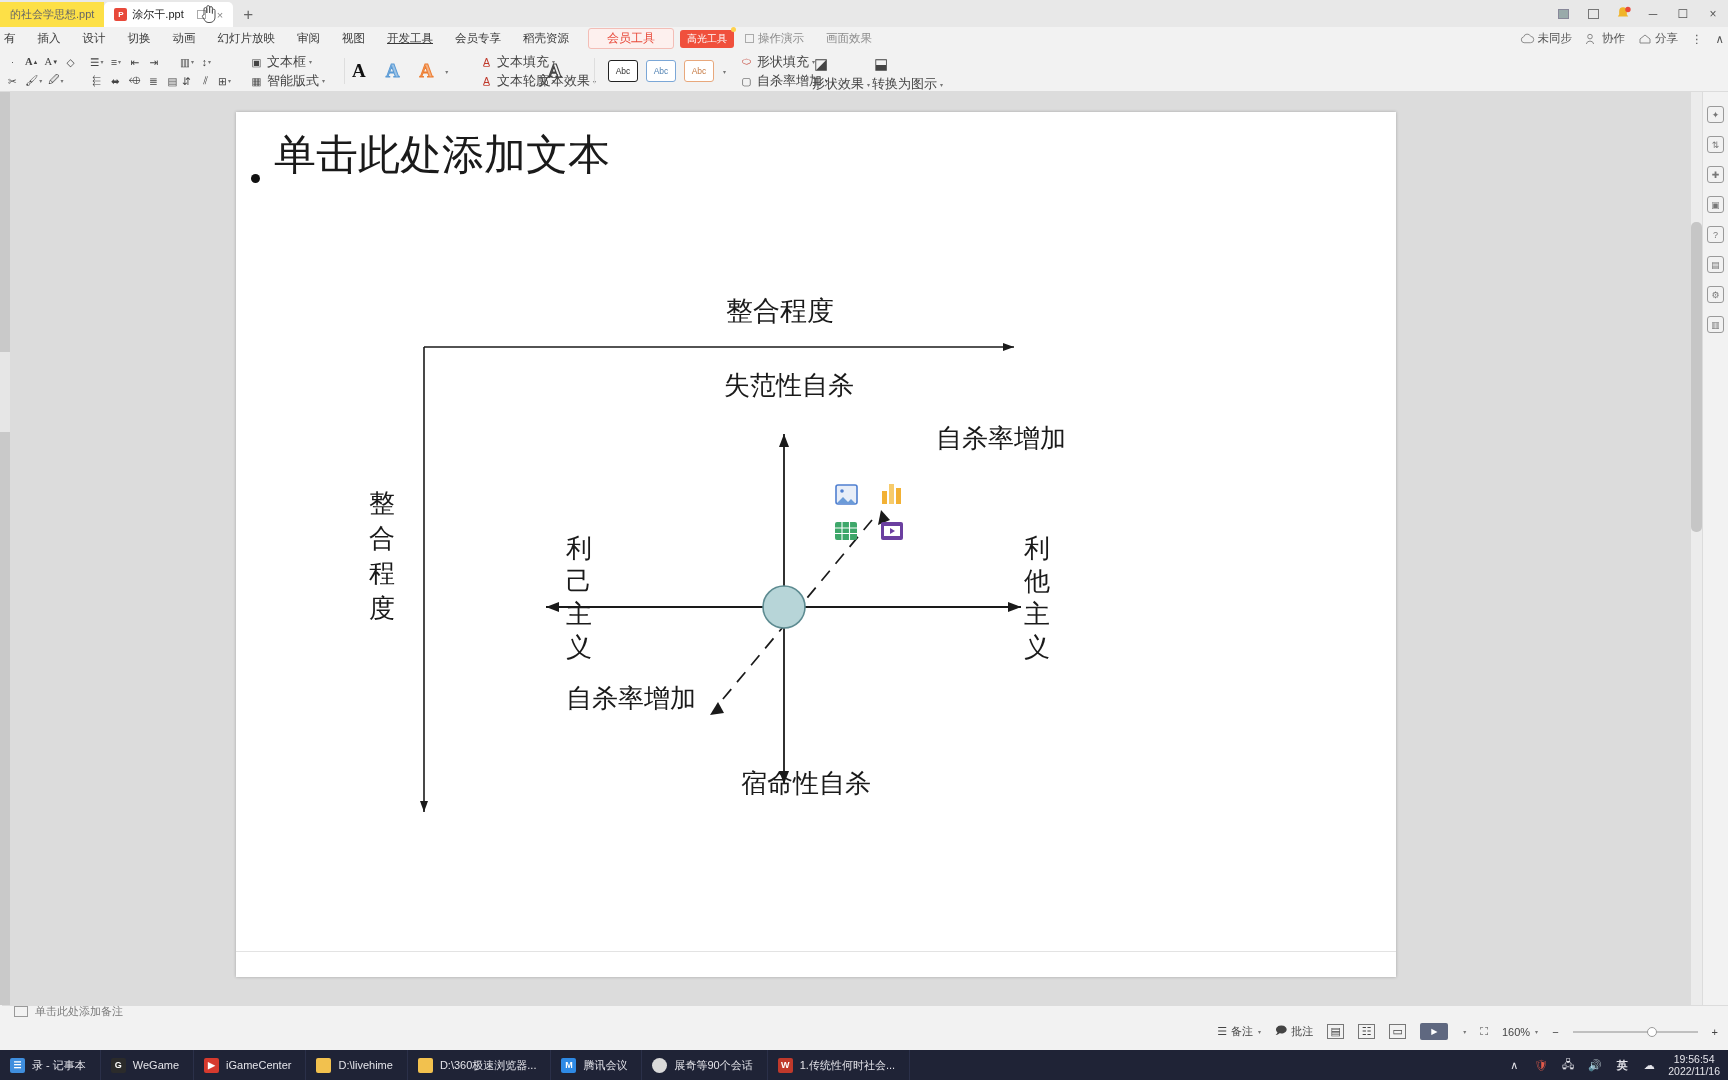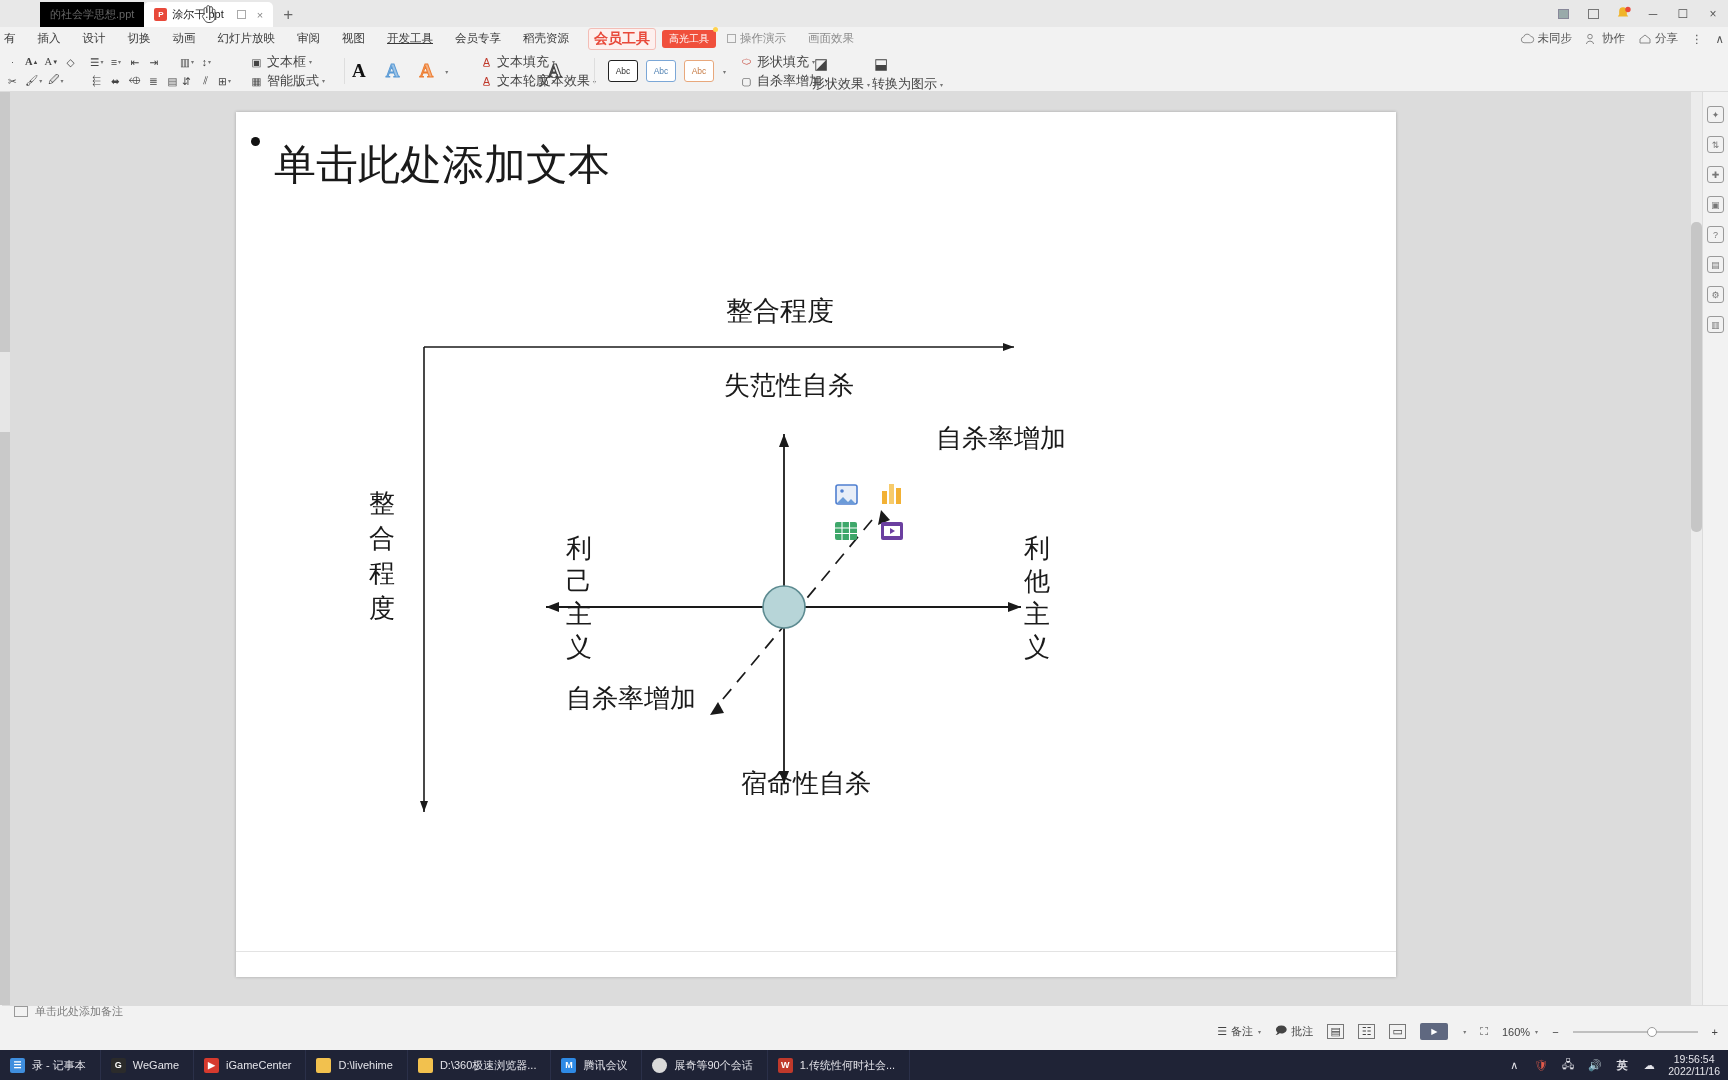--- a/index.html
+++ b/index.html
@@ -7,40 +7,40 @@
     width:1728px; height:1080px;
     font-family:"Liberation Sans", sans-serif;
     background:#1e2235; overflow:hidden;
     -webkit-font-smoothing:antialiased;
   }
   .app { position:absolute; left:0; top:0; width:1728px; height:1050px; background:#f2f2f2; }
 
   
   .tabstrip { position:absolute; left:0; top:0; width:1728px; height:27px; background:#e8e8e8; display:flex; align-items:flex-end; }
   .doctab { height:25px; display:flex; align-items:center; gap:5px; padding:0 10px; font-size:11px; color:#444; position:relative; }
-  .doctab.inactive { background:#000000; color:#666;margin-left:40px; }
+  .doctab.inactive { background:#fde047; color:#666; }
   .doctab.active { background:#fff; border-top-left-radius:5px; border-top-right-radius:5px; color:#222; }
   .ppticon { width:13px; height:13px; background:#e8493a; border-radius:2px; color:#fff; font-size:8px; font-weight:bold; display:flex; align-items:center; justify-content:center; }
   .tabclose { font-size:11px; color:#888; margin-left:6px; }
   .tabsq { width:9px; height:9px; border:1px solid #aaa; margin-left:8px; }
   .newtab { font-size:17px; color:#666; padding:0 10px; height:25px; display:flex; align-items:center; }
   .cursor-hand { position:absolute; left:200px; top:4px; width:18px; height:20px; }
 
   .winbtns { position:absolute; right:0; top:0; height:27px; display:flex; align-items:center; gap:0px; }
   .winbtn { width:30px; height:27px; display:flex; align-items:center; justify-content:center; font-size:12px; color:#555; }
   .wb-sq { width:11px; height:10px; border:1.4px solid #777; }
   .wb-sq.filled { background:#9aa; border-color:#889; }
   .bell { width:18px; height:18px; }
 
   
   .ribtabs { position:absolute; left:0; top:27px; width:1728px; height:23px; background:#f2f2f2; display:flex; align-items:center; font-size:11.5px; color:#3a3a3a; }
   .ribtab { padding:0 11px; height:23px; display:flex; align-items:center; white-space:nowrap; }
   .ribtab.link { text-decoration:underline; }
   .ribtab.first { padding-left:4px; }
-  .badge-pink { font-size:14px; color:#e8493a; border:1px solid #f3bdb6; background:#fdf0ee; border-radius:3px; padding:1px 5px; margin-left:8px; white-space:nowrap;font-weight:bold; }
+  .badge-pink { font-size:12px; color:#e8493a; border:1px solid #f3bdb6; background:#fdf0ee; border-radius:3px; padding:1px 18px; margin-left:8px; white-space:nowrap; }
   .badge-red { font-size:10px; color:#fff; background:#f0503c; border-radius:3px; padding:2px 7px; margin-left:6px; white-space:nowrap; position:relative; }
   .badge-red:after { content:""; position:absolute; right:-2px; top:-3px; width:5px; height:5px; background:#ffd24d; border-radius:50%; }
   .ribtab.grey { color:#8b8b8b; }
   .ribchk { width:9px; height:9px; border:1px solid #aaa; display:inline-block; margin-right:4px; }
   .ribright { position:absolute; right:4px; top:27px; height:23px; display:flex; align-items:center; gap:13px; font-size:11.5px; color:#555; }
   .ribright span.it { display:flex; align-items:center; gap:3px; }
 
   
   .toolbar { position:absolute; left:0; top:50px; width:1728px; height:42px; background:#f2f2f2; border-bottom:1px solid #dcdcdc; }
   .tgrp { position:absolute; top:0; height:42px; display:flex; flex-direction:column; justify-content:center; }
@@ -64,21 +64,21 @@
 
   
   .workspace { position:absolute; left:0; top:92px; width:1728px; height:913px; background:#dcdcdc; }
   .leftstrip { position:absolute; left:0; top:0; width:10px; height:913px; background:#c9c9c9; }
   .leftthumb { position:absolute; left:0; top:260px; width:10px; height:80px; background:#e6e6e6; }
 
   .slide { position:absolute; left:236px; top:20px; width:1160px; height:865px; background:#fff; box-shadow:0 0 3px rgba(0,0,0,.25); }
   .slide-footerline { position:absolute; left:0; bottom:25px; width:100%; height:1px; background:#e3e3e3; }
 
   .title-ph { position:absolute; left:15px; top:15px; width:1110px; height:75px; }
-  .title-text { font-family:"Liberation Serif", serif; font-size:42px; color:#1a1a1a; display:flex; align-items:flex-start; gap:14px;margin-top:10px; }
+  .title-text { font-family:"Liberation Serif", serif; font-size:42px; color:#1a1a1a; display:flex; align-items:flex-end; gap:14px; }
   .bullet-dot { width:9px; height:9px; background:#111; border-radius:50%; display:inline-block; }
 
   .diagram { position:absolute; left:0; top:0; width:1160px; height:865px; }
 
   
   .vscroll { position:absolute; right:26px; top:0; width:11px; height:913px; background:#ececec; }
   .vthumb { position:absolute; left:0; top:130px; width:11px; height:310px; background:#c6c6c6; border-radius:5px; }
   .rightbar { position:absolute; right:0; top:0; width:26px; height:913px; background:#f2f2f2; border-left:1px solid #dcdcdc; display:flex; flex-direction:column; align-items:center; padding-top:14px; gap:13px; }
   .rbicon { width:17px; height:17px; border:1.2px solid #9a9a9a; border-radius:3px; display:flex; align-items:center; justify-content:center; font-size:9px; color:#777; }
 

